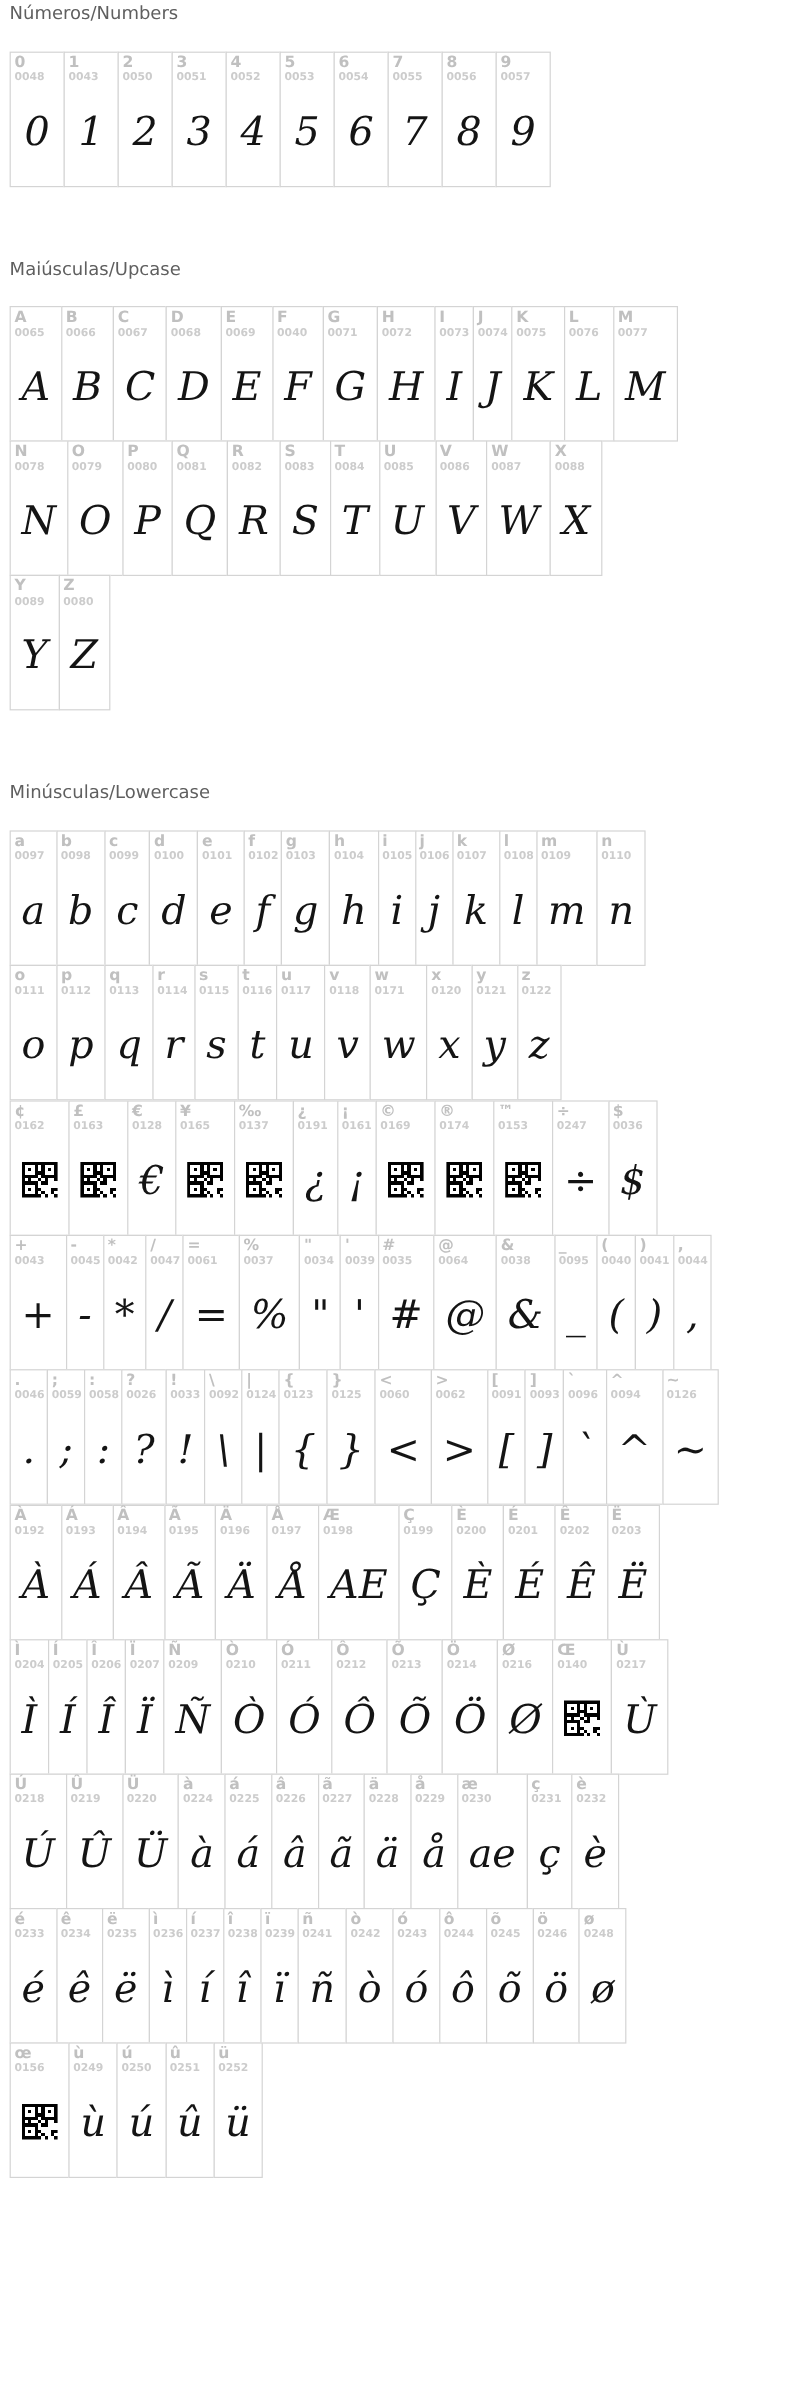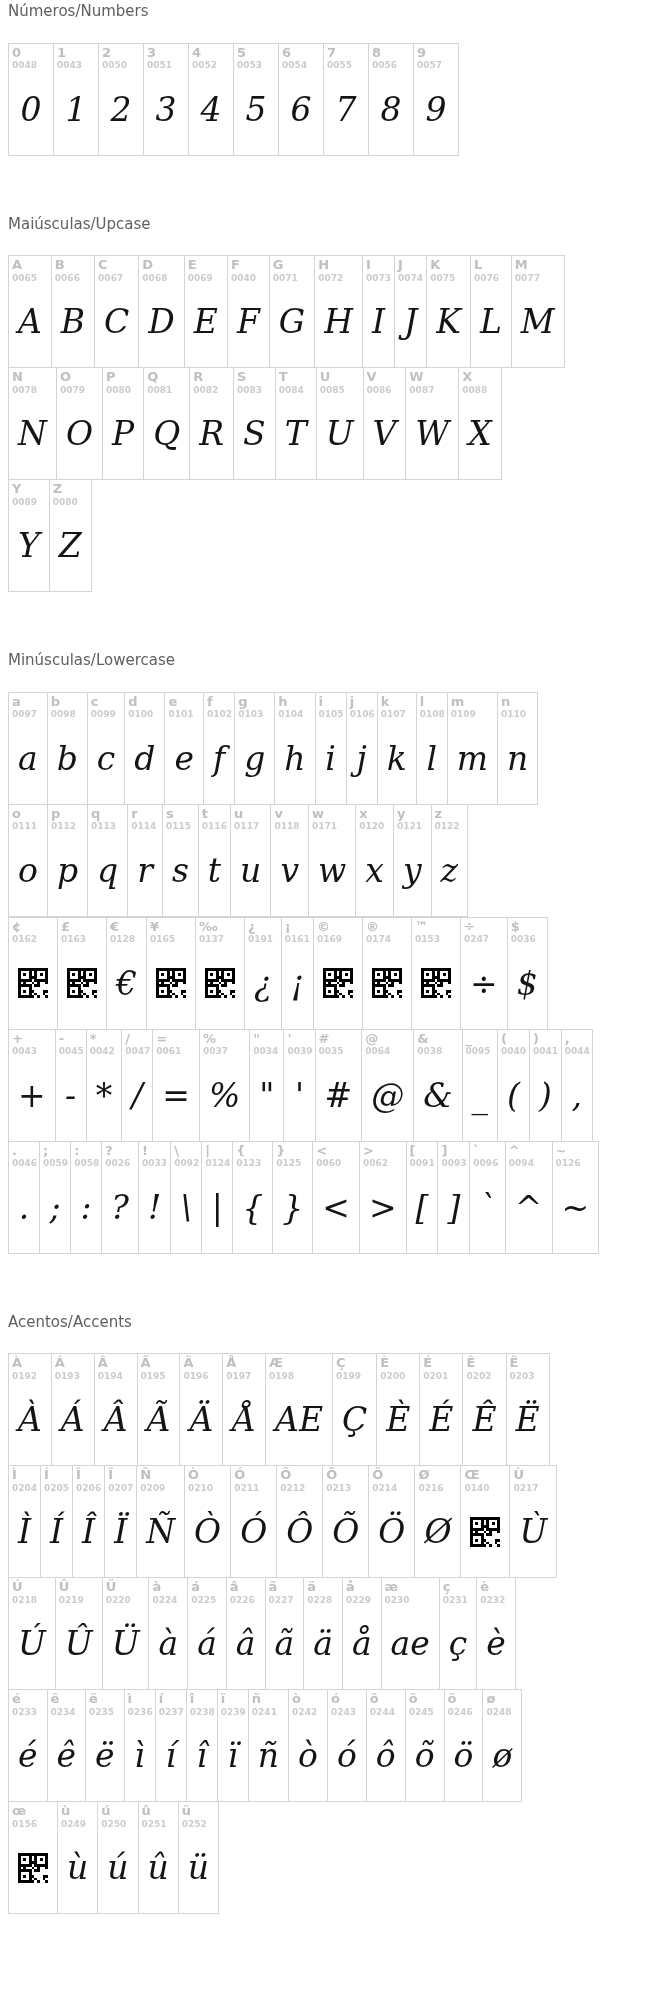--- a/index.html
+++ b/index.html
@@ -1308,21 +1308,20 @@
             <div class="cell-head">
               <div class="cell-char">~</div>
               <div class="cell-code">0126</div>
             </div>
             <div class="cell-glyph">~</div>
           </div>
         </div>
       </div>
     </section>
     <section class="section section-4">
-      <h2 class="section-title">Acentos/Accents</h2>
       <div class="grid">
         <div class="row">
           <div class="cell">
             <div class="cell-head">
               <div class="cell-char">À</div>
               <div class="cell-code">0192</div>
             </div>
             <div class="cell-glyph">À</div>
           </div>
           <div class="cell">

